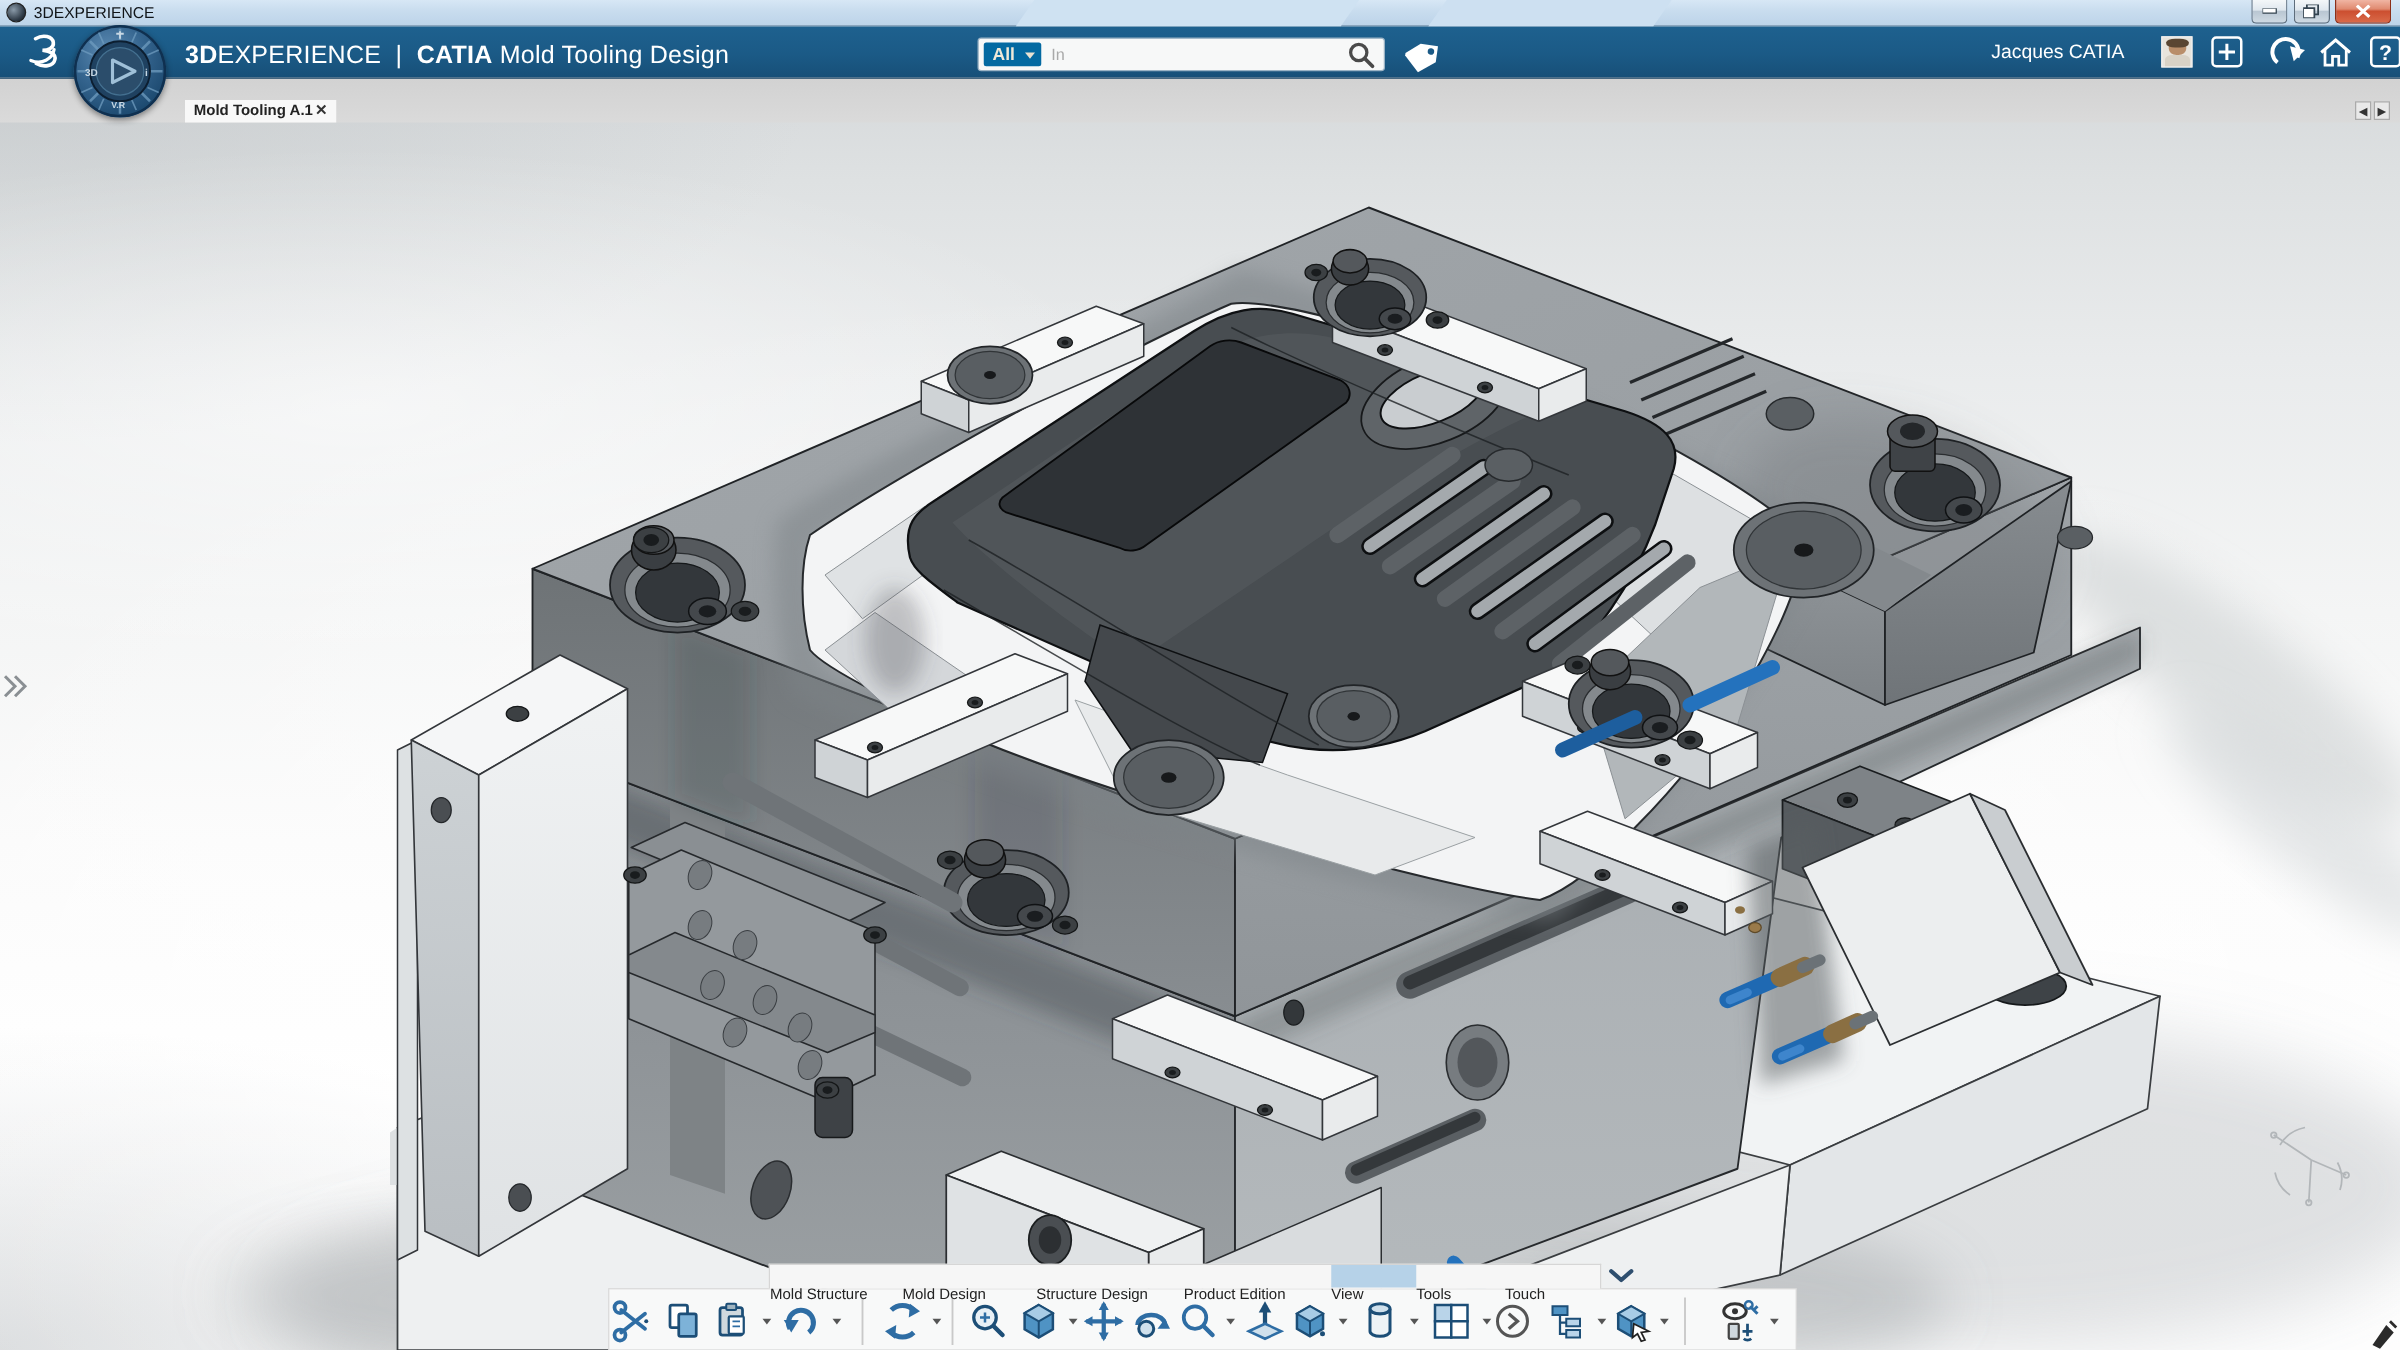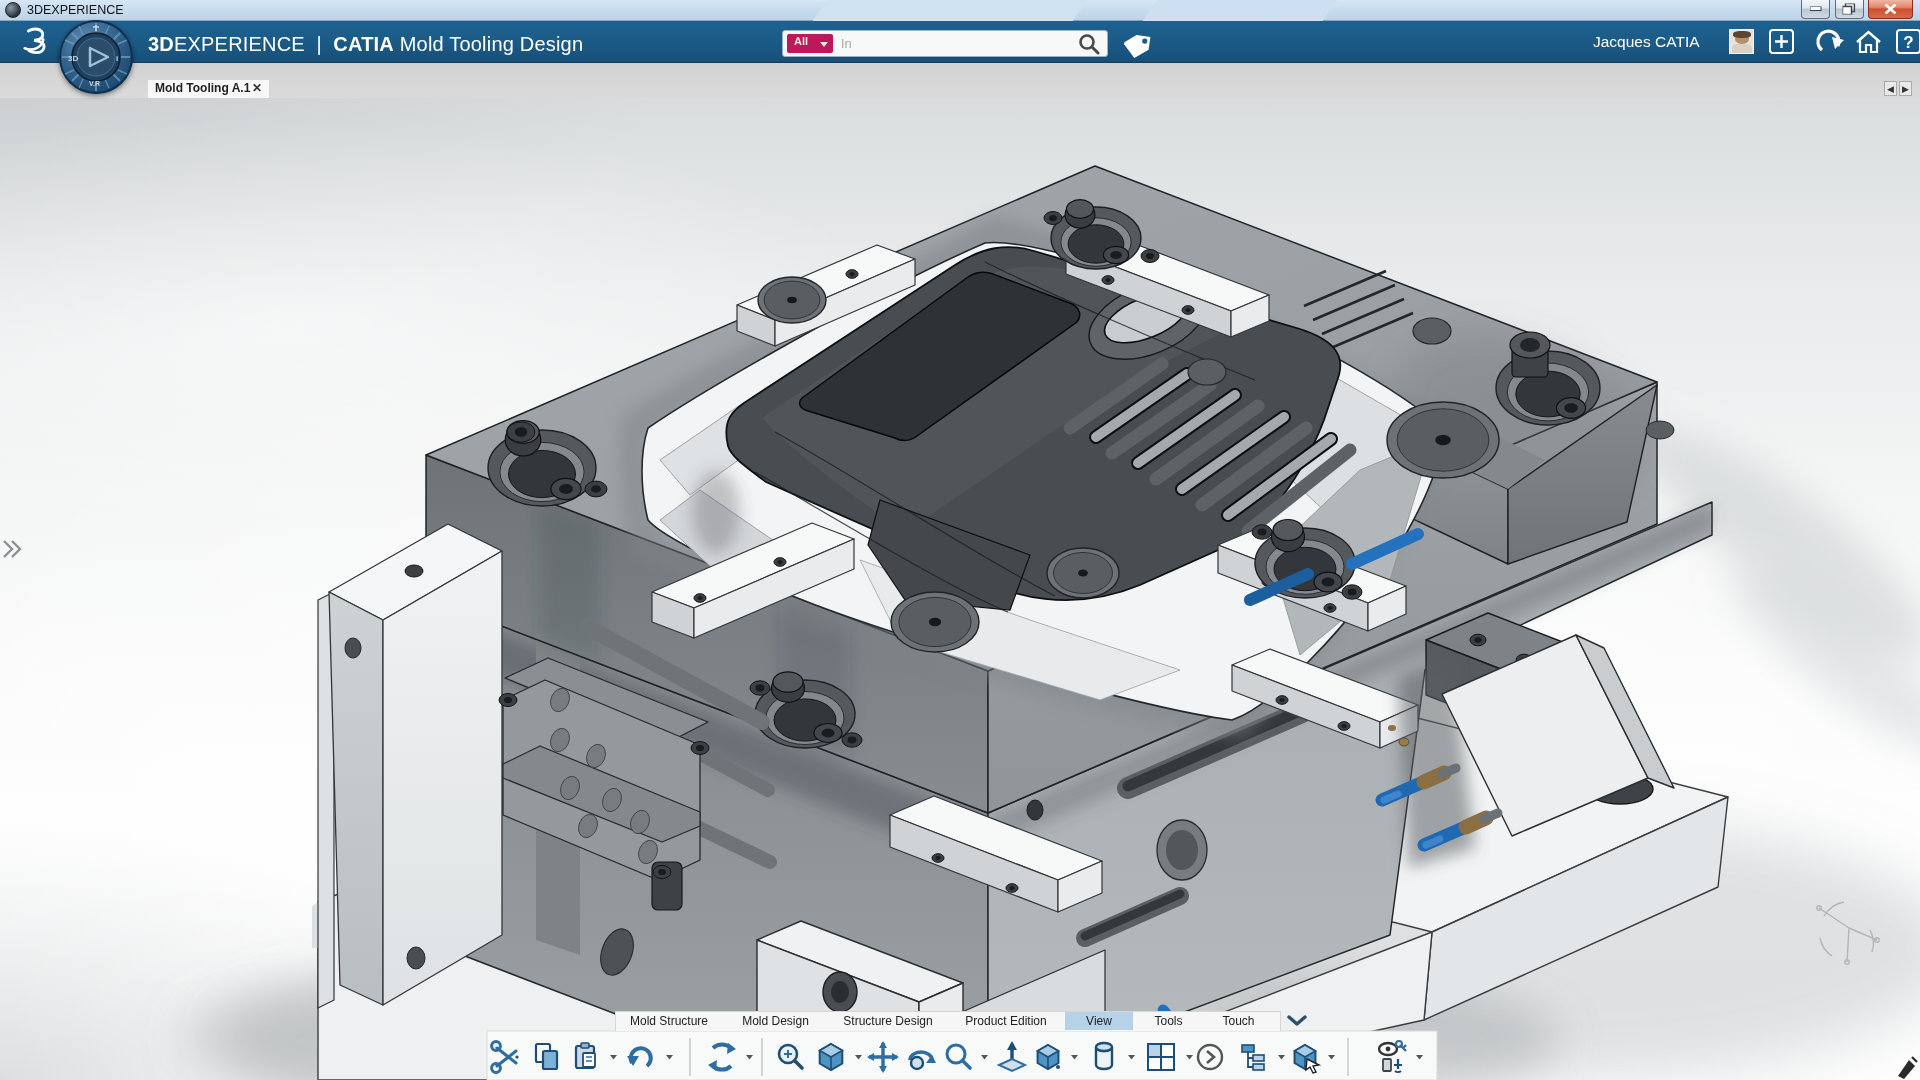--- a/index.html
+++ b/index.html
@@ -13,37 +13,37 @@
 #winbtns{position:absolute;right:7px;top:0;height:19px}
 .wbtn{display:inline-block;width:29px;height:19px;margin-left:0;border:1px solid #5e6d7c;border-top:none;
  background:linear-gradient(180deg,#f4f7f9 0%,#dfe7ee 45%,#b9c6d2 50%,#cfdae3 100%);border-radius:0 0 4px 4px;
  vertical-align:top;position:relative}
 .wbtn.close{width:45px;background:linear-gradient(180deg,#f0b5a3 0%,#e08a70 40%,#cc4f30 50%,#d96a49 100%);border-color:#8c2f18}
 .wbtn svg{position:absolute;left:50%;top:50%;transform:translate(-50%,-50%)}
 #bluebar{position:absolute;left:0;top:21px;width:1920px;height:42px;background:linear-gradient(180deg,#1e618f 0%,#1b5a86 55%,#174f78 100%);border-bottom:1px solid #123d5e}
 #apptitle{position:absolute;left:148px;top:12px;font-size:20px;color:#fff;letter-spacing:0.2px}
 #apptitle b{font-weight:bold}
 #searchbox{position:absolute;left:782px;top:9px;width:326px;height:27px;background:#f7f8f8;border-radius:3px;border:1px solid #9ab2c4}
-#allbtn{position:absolute;left:4px;top:3px;width:46px;height:19px;background:#be185d;border-radius:2px;color:#f0e9d8;font-size:11px;font-weight:bold;text-align:left;padding:1px 0 0 7px}
+#allbtn{position:absolute;left:4px;top:3px;width:46px;height:19px;background:#0369a1;border-radius:2px;color:#f0e9d8;font-size:14px;font-weight:bold;text-align:left;padding:1px 0 0 7px}
 #allbtn .tri{position:absolute;right:5px;top:8px;width:0;height:0;border-left:4px solid transparent;border-right:4px solid transparent;border-top:5px solid #e8e2d2}
 #inph{position:absolute;left:58px;top:5px;font-size:13px;color:#a9a9a9}
 #username{position:absolute;left:1593px;top:12px;font-size:15.5px;color:#fff}
 #tabstrip{position:absolute;left:0;top:63px;width:1920px;height:35px;background:linear-gradient(180deg,#d2d2d2,#dadada)}
 #tab1{position:absolute;left:148px;top:80px;width:121px;height:18px;background:#f8f8f8;font-size:12px;font-weight:bold;color:#222;padding:1px 12px 0 7px}
 #tabx{position:absolute;left:104px;top:1px;color:#333;font-size:12px;font-weight:bold}
 #viewport{position:absolute;left:0;top:63px;width:1920px;height:1017px;
  background:
  radial-gradient(900px 300px at 15% 26%, rgba(255,255,255,0.55), rgba(255,255,255,0) 70%),
  radial-gradient(1000px 450px at 0% 0%, rgba(178,183,186,0.38), rgba(178,183,186,0) 65%),
  radial-gradient(1500px 800px at 50% 75%, rgba(255,255,255,0.95), rgba(255,255,255,0) 75%),
  radial-gradient(900px 380px at 0% 100%, rgba(190,194,197,0.55), rgba(190,194,197,0) 68%),
  linear-gradient(180deg,#d6d9db 0%,#dee1e2 8%,#e9ebec 22%,#f4f5f5 42%,#fbfbfb 60%,#ffffff 80%,#fefefe 100%)}
 #modelsvg{position:absolute;left:0;top:-63px}
 #btabs{position:absolute;left:615px;top:948px;width:666px;height:20px;background:#f6f6f6;border:1px solid #d6d6d6;border-bottom:none;font-size:12px;color:#222}
-#btabs span{display:inline-block;text-align:center;padding-top:2px;height:18px;vertical-align:top}
+#btabs span{display:inline-block;text-align:left;padding-top:16px;height:18px;vertical-align:top}
 #btabs .sel{background:#b6d2e8}
 </style></head>
 <body>
 <div id="viewport">
 <svg id="modelsvg" width="1920" height="1080" viewBox="0 0 1920 1080">
 <defs>
 <filter id="b8" x="-30%" y="-30%" width="160%" height="160%">
           <feGaussianBlur stdDeviation="8"></feGaussianBlur>
         </filter>
 <filter id="b18" x="-40%" y="-40%" width="180%" height="180%">

